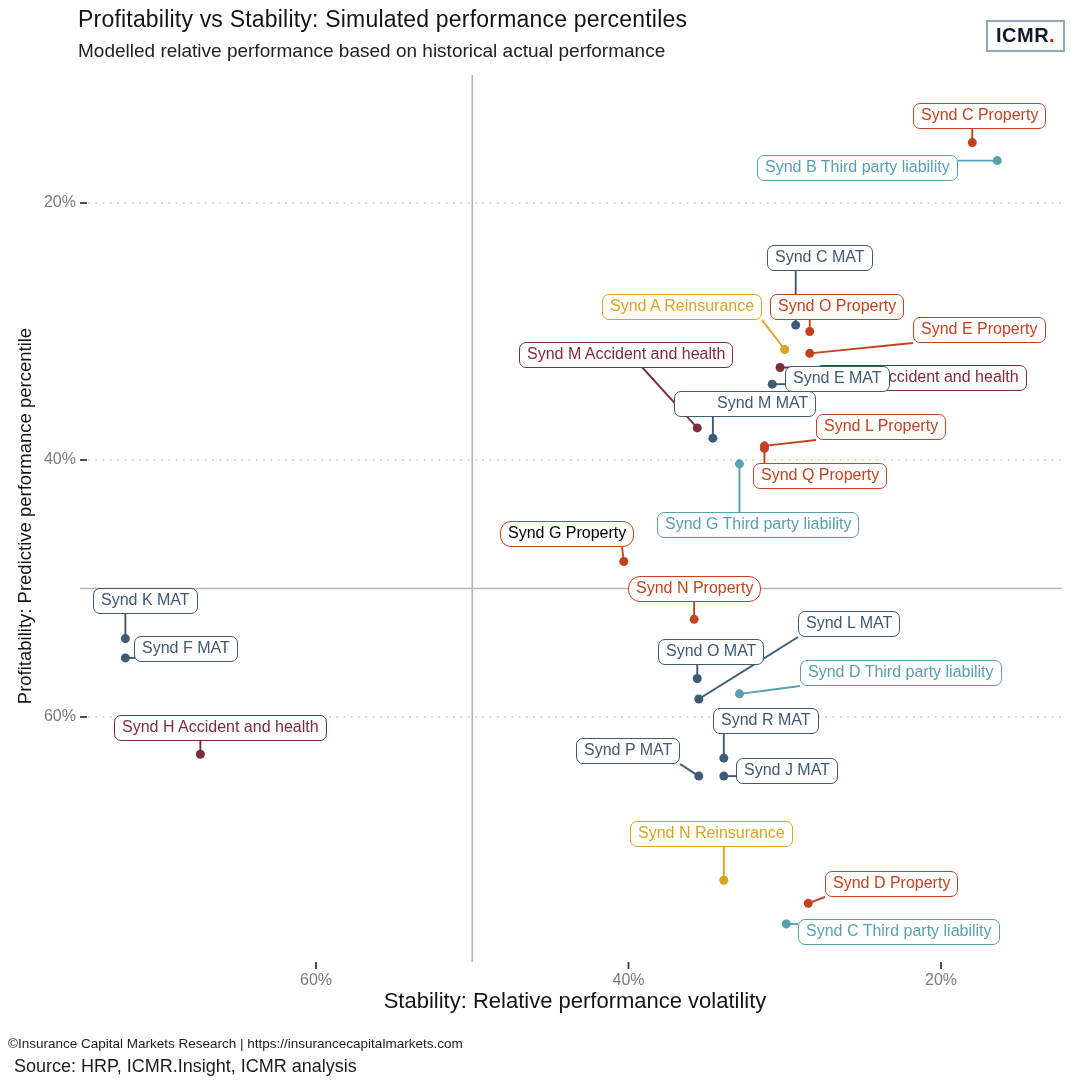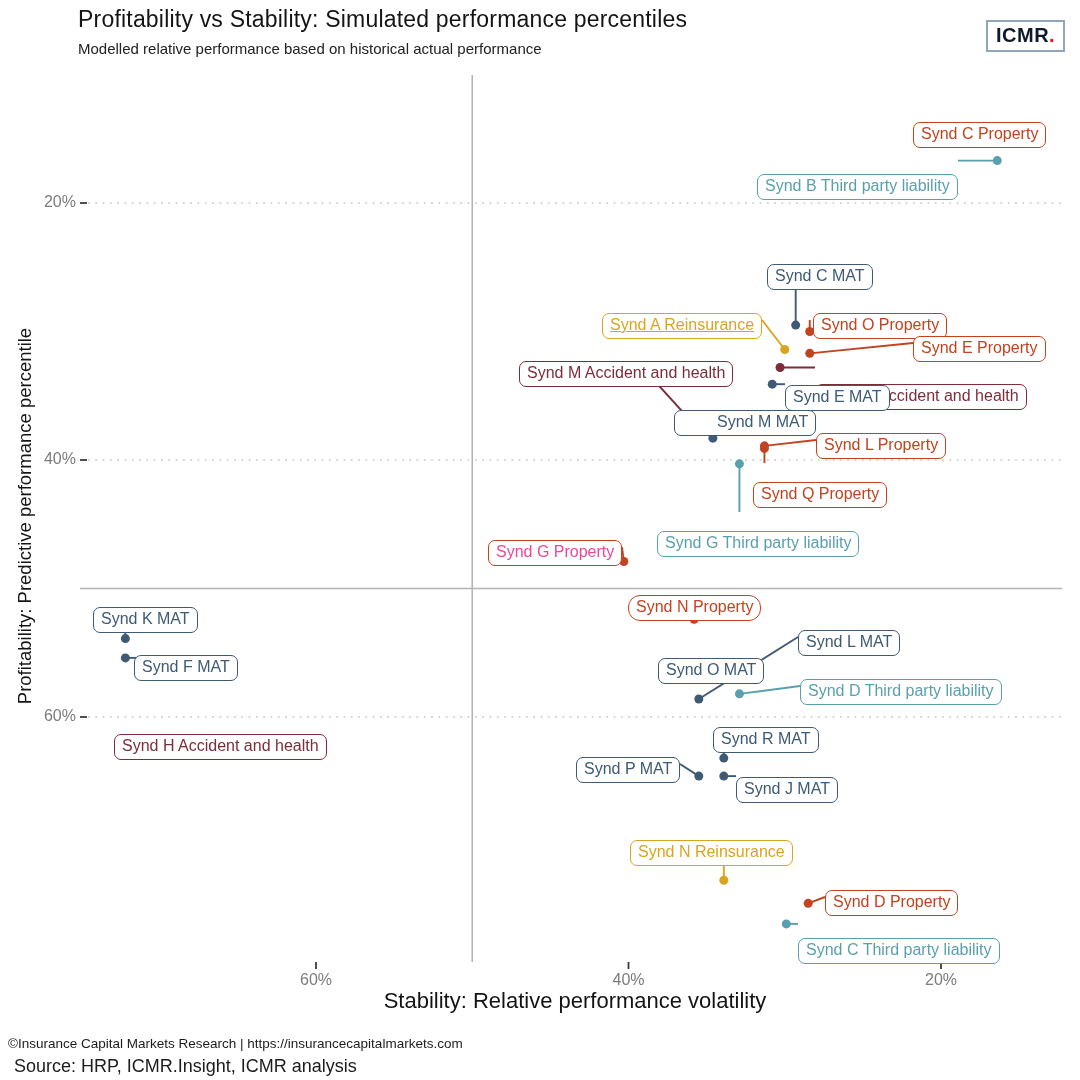--- a/index.html
+++ b/index.html
@@ -1,26 +1,26 @@
 <!DOCTYPE html>
 <html><head>
 <meta charset="utf-8">
 <style>
   html,body{margin:0;padding:0;background:#fff;}
   .canvas{position:relative;width:1080px;height:1080px;background:#ffffff;
           font-family:"Liberation Sans",sans-serif;overflow:hidden;}
   .title{position:absolute;left:78px;top:6px;font-size:23px;color:#141414;letter-spacing:.2px;}
-  .subtitle{position:absolute;left:78px;top:40px;font-size:15px;color:#222;}
+  .subtitle{position:absolute;left:78px;top:40px;font-size:19px;color:#222;}
   .logo{position:absolute;left:986px;top:20px;border:2px solid #8fa6bd;background:#fff;
         padding:2px 8px 3px;font-size:20px;font-weight:bold;color:#0f1b2d;letter-spacing:.5px;}
   .logo .dot{color:#e3170b;}
   #plot{position:absolute;left:0;top:0;}
   #labels{position:absolute;left:0;top:0;width:1080px;height:1080px;pointer-events:none;}
   .pt-label{position:absolute;background:#fff;border:1.6px solid #888;border-radius:7px;
-            padding:1px 7px 2px;font-size:16px;white-space:nowrap;line-height:1.3;margin-top:19px;}
+            padding:1px 7px 2px;font-size:16px;white-space:nowrap;line-height:1.3;}
   .xtick{position:absolute;width:60px;text-align:center;font-size:16px;color:#7c7c7c;}
   .ytick{position:absolute;width:48px;text-align:right;font-size:16px;color:#7c7c7c;}
   .x-title{position:absolute;left:355px;top:988px;width:440px;text-align:center;
            font-size:22px;color:#141414;}
   .y-title{position:absolute;left:14px;top:866px;width:700px;text-align:center;
            font-size:18.5px;color:#141414;transform:rotate(-90deg);transform-origin:left top;}
   .footer1{position:absolute;left:8px;top:1036px;font-size:13.5px;color:#1c1c1c;}
   .footer2{position:absolute;left:14px;top:1056px;font-size:18px;color:#1c1c1c;}
 </style>
 </head>
@@ -95,31 +95,31 @@
       <circle cx="723.8125" cy="880.195" r="4.5" fill="#d9a520"></circle>
       <line x1="808.1875" y1="903.3249999999999" x2="825" y2="897" stroke="#c2431f" stroke-width="1.9"></line>
       <circle cx="808.1875" cy="903.3249999999999" r="4.5" fill="#c2431f"></circle>
       <line x1="786.3125" y1="923.8849999999999" x2="798" y2="923.8849999999999" stroke="#59a0ae" stroke-width="1.9"></line>
       <circle cx="786.3125" cy="923.8849999999999" r="4.5" fill="#59a0ae"></circle>
     </svg>
   <div id="labels">
       <div class="pt-label" style="color: rgb(194, 67, 31); border-color: rgb(194, 67, 31); left: 913px; top: 103px;">Synd C Property</div>
       <div class="pt-label" style="color: rgb(89, 160, 174); border-color: rgb(89, 160, 174); left: 757px; top: 155px;">Synd B Third party liability</div>
       <div class="pt-label" style="color: rgb(62, 90, 117); border-color: rgb(62, 90, 117); left: 767px; top: 245px;">Synd C MAT</div>
-      <div class="pt-label" style="color: rgb(217, 165, 32); border-color: rgb(217, 165, 32); left: 602px; top: 294px; text-decoration: underline;">Synd A Reinsurance</div>
-      <div class="pt-label" style="color: rgb(194, 67, 31); border-color: rgb(194, 67, 31); left: 813px; top: 294px;">Synd O Property</div>
+      <div class="pt-label" style="color: rgb(217, 165, 32); border-color: rgb(217, 165, 32); left: 602px; top: 294px;">Synd A Reinsurance</div>
+      <div class="pt-label" style="color: rgb(194, 67, 31); border-color: rgb(194, 67, 31); left: 770px; top: 294px;">Synd O Property</div>
       <div class="pt-label" style="color: rgb(194, 67, 31); border-color: rgb(194, 67, 31); left: 913px; top: 317px;">Synd E Property</div>
       <div class="pt-label" style="color: rgb(124, 45, 60); border-color: rgb(124, 45, 60); left: 815px; top: 365px;">Synd E Accident and health</div>
       <div class="pt-label" style="color: rgb(62, 90, 117); border-color: rgb(62, 90, 117); left: 785px; top: 366px;">Synd E MAT</div>
       <div class="pt-label" style="color: rgb(124, 45, 60); border-color: rgb(124, 45, 60); left: 519px; top: 342px;">Synd M Accident and health</div>
       <div class="pt-label" style="color: rgb(62, 90, 117); border-color: rgb(62, 90, 117); left: 674px; top: 391px; padding-left: 42px;">Synd M MAT</div>
       <div class="pt-label" style="color: rgb(194, 67, 31); border-color: rgb(194, 67, 31); left: 816px; top: 414px;">Synd L Property</div>
       <div class="pt-label" style="color: rgb(194, 67, 31); border-color: rgb(194, 67, 31); left: 753px; top: 463px;">Synd Q Property</div>
       <div class="pt-label" style="color: rgb(89, 160, 174); border-color: rgb(89, 160, 174); left: 657px; top: 512px;">Synd G Third party liability</div>
-      <div class="pt-label" style="color: #ec4899; border-color: rgb(194, 67, 31); left: 488px; top: 521px;">Synd G Property</div>
+      <div class="pt-label" style="color: #000000; border-color: rgb(194, 67, 31); left: 500px; top: 521px; border-radius: 11px;">Synd G Property</div>
       <div class="pt-label" style="color: rgb(194, 67, 31); border-color: rgb(194, 67, 31); left: 628px; top: 576px; border-radius: 12px;">Synd N Property</div>
       <div class="pt-label" style="color: rgb(62, 90, 117); border-color: rgb(62, 90, 117); left: 93px; top: 588px;">Synd K MAT</div>
       <div class="pt-label" style="color: rgb(62, 90, 117); border-color: rgb(62, 90, 117); left: 134px; top: 636px;">Synd F MAT</div>
       <div class="pt-label" style="color: rgb(62, 90, 117); border-color: rgb(62, 90, 117); left: 798px; top: 611px;">Synd L MAT</div>
       <div class="pt-label" style="color: rgb(62, 90, 117); border-color: rgb(62, 90, 117); left: 658px; top: 639px;">Synd O MAT</div>
       <div class="pt-label" style="color: rgb(89, 160, 174); border-color: rgb(89, 160, 174); left: 800px; top: 660px;">Synd D Third party liability</div>
       <div class="pt-label" style="color: rgb(62, 90, 117); border-color: rgb(62, 90, 117); left: 713px; top: 708px;">Synd R MAT</div>
       <div class="pt-label" style="color: rgb(124, 45, 60); border-color: rgb(124, 45, 60); left: 114px; top: 715px;">Synd H Accident and health</div>
       <div class="pt-label" style="color: rgb(62, 90, 117); border-color: rgb(62, 90, 117); left: 576px; top: 738px;">Synd P MAT</div>
       <div class="pt-label" style="color: rgb(62, 90, 117); border-color: rgb(62, 90, 117); left: 736px; top: 758px;">Synd J MAT</div>

